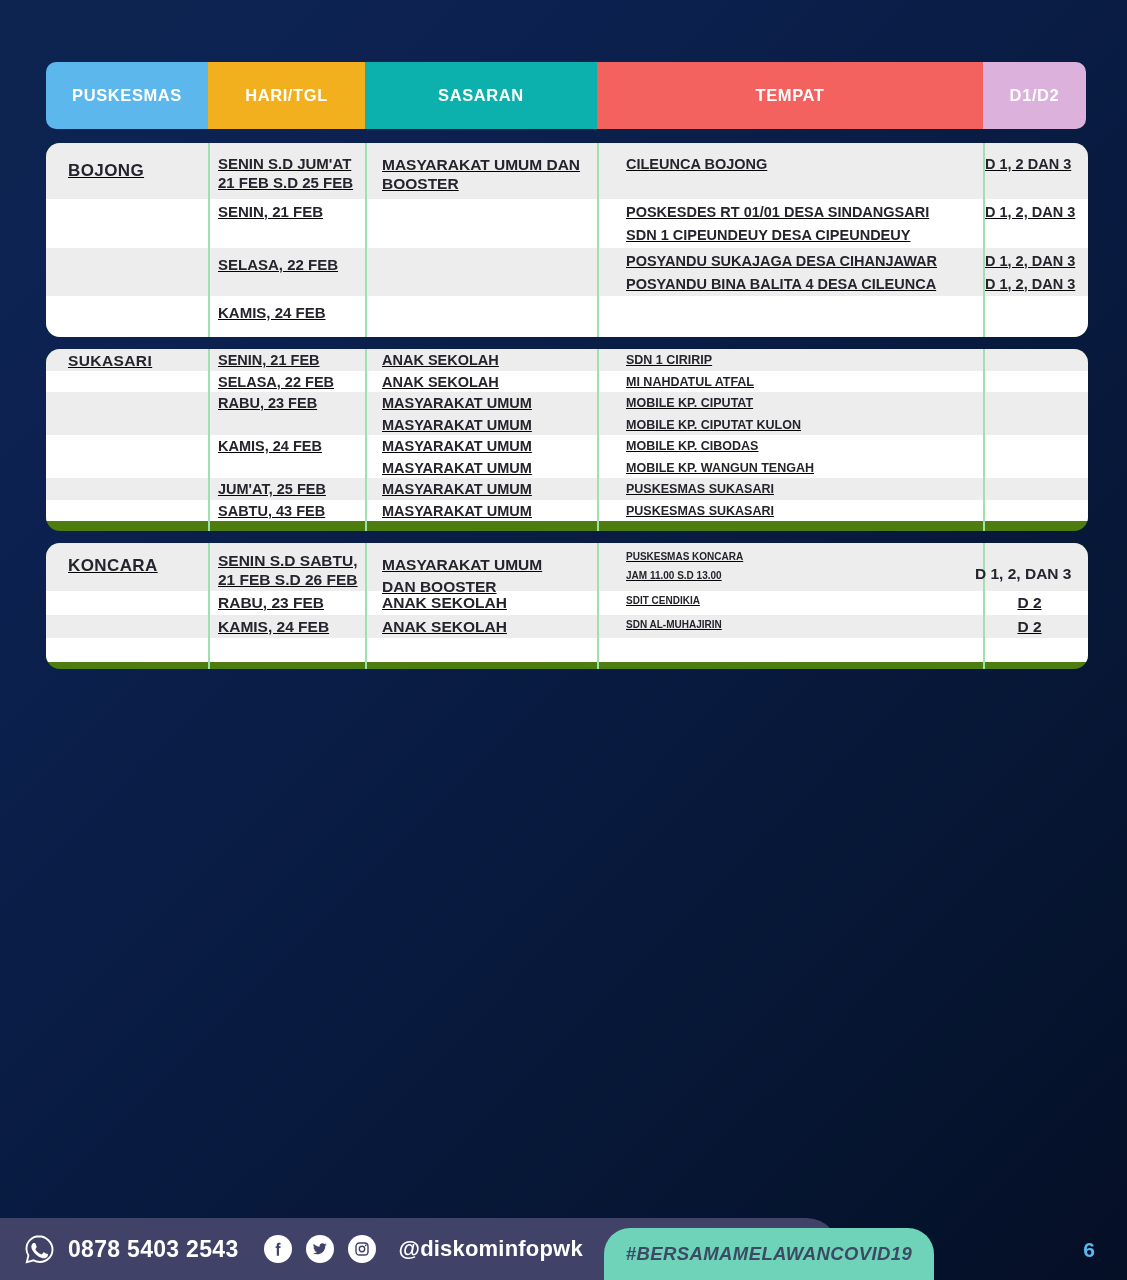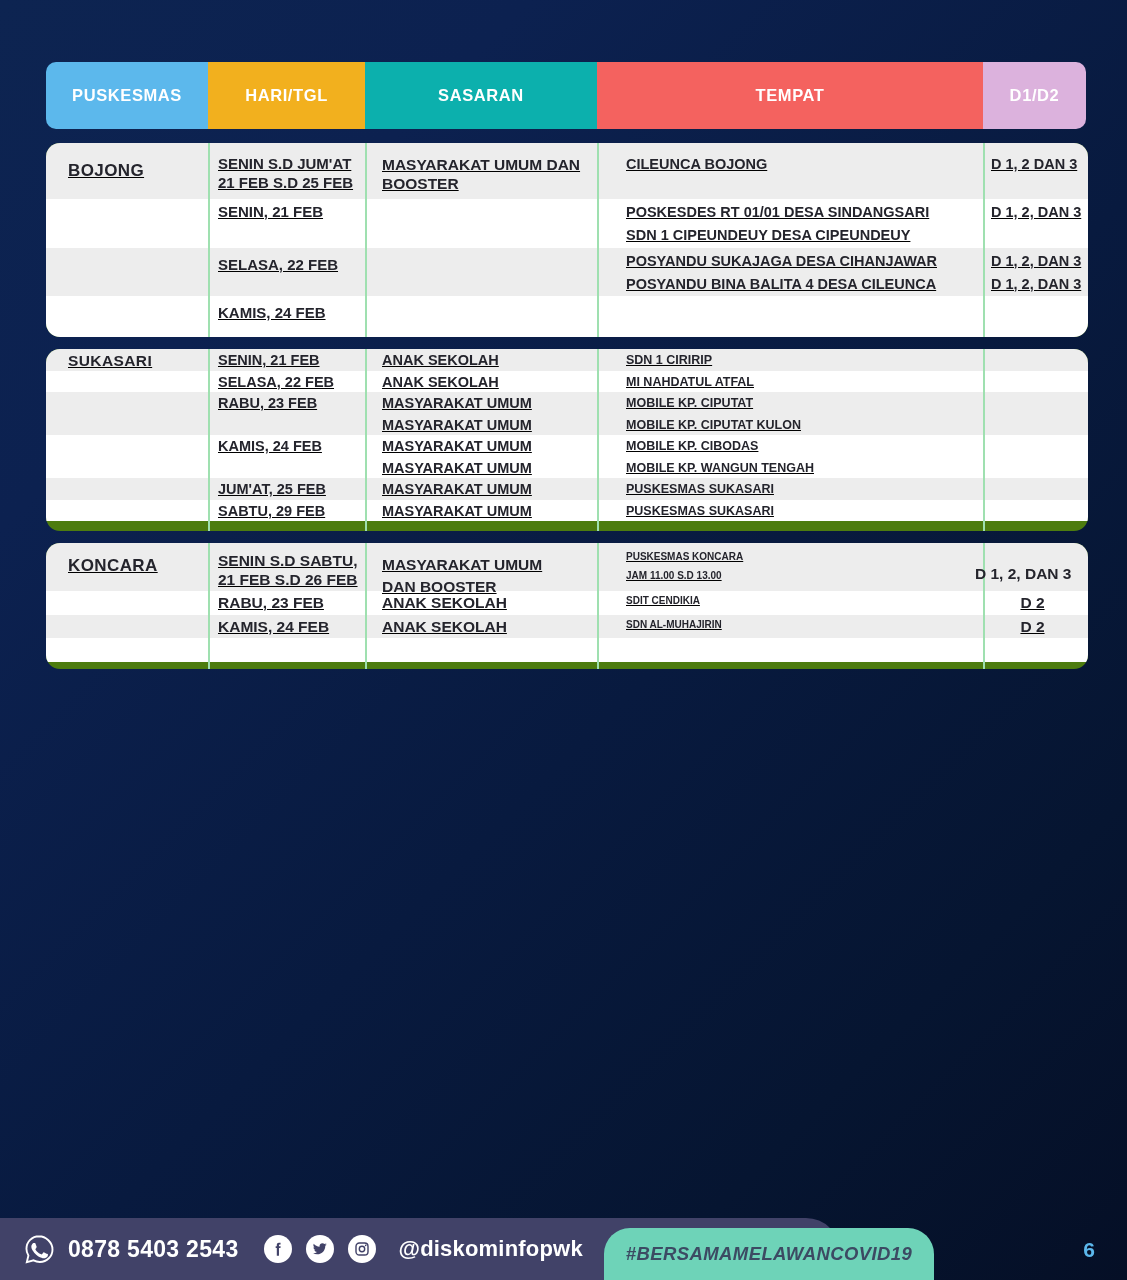--- a/index.html
+++ b/index.html
@@ -56,21 +56,21 @@
     align-items:flex-start;
   }
   .row.gray  { background:#ededed; }
   .row.white { background:#ffffff; }
 
   
   .c-pusk   { width:162px; flex:0 0 162px; padding-left:22px; }
   .c-hari   { width:157px; flex:0 0 157px; padding-left:10px; }
   .c-sas    { width:232px; flex:0 0 232px; padding-left:17px; }
   .c-tempat { width:386px; flex:0 0 386px; padding-left:29px; }
-  .c-d      { width:105px; flex:0 0 105px; padding-left:8px; }
+  .c-d      { width:105px; flex:0 0 105px; padding-left:2px; }
 
   .cell {
     color:#24242c;
     font-weight:bold;
     line-height:1.25;
     overflow:visible;
     white-space:nowrap;
   }
 
   
@@ -362,21 +362,21 @@
         </div>
       <div class="c-tempat">
           <div class="cell pad-t-c">PUSKESMAS SUKASARI</div>
         </div>
       <div class="c-d"></div>
     </div>
 
     <div class="row white r">
       <div class="c-pusk"></div>
       <div class="c-hari">
-          <div class="cell pad-t-d">SABTU, 29 FEB</div>
+          <div class="cell pad-t-d">SABTU, 43 FEB</div>
         </div>
       <div class="c-sas">
           <div class="cell pad-t-d">MASYARAKAT UMUM</div>
         </div>
       <div class="c-tempat">
           <div class="cell pad-t-c">PUSKESMAS SUKASARI</div>
         </div>
       <div class="c-d"></div>
     </div>
   </div>

